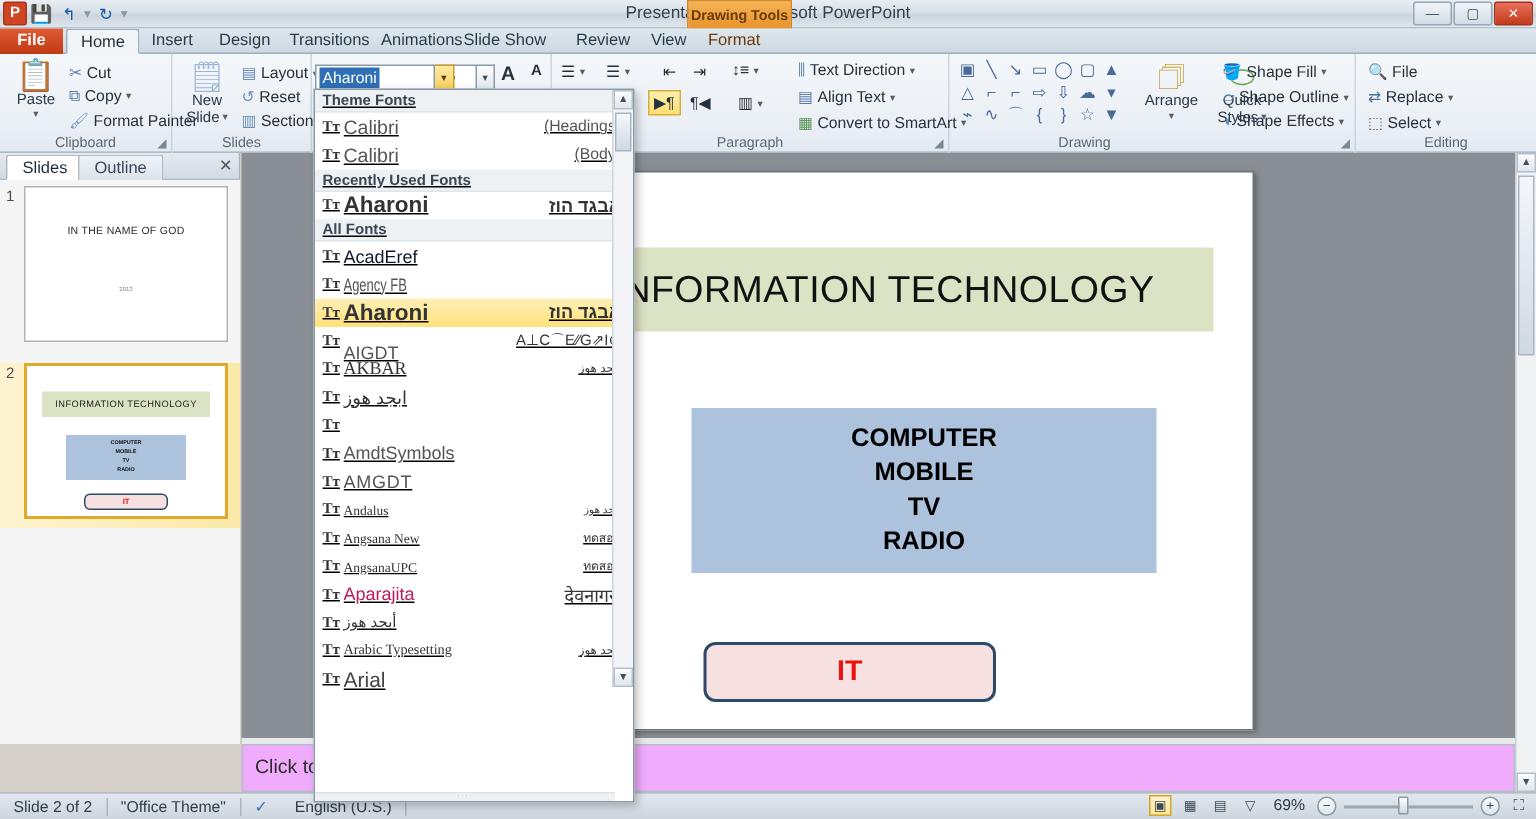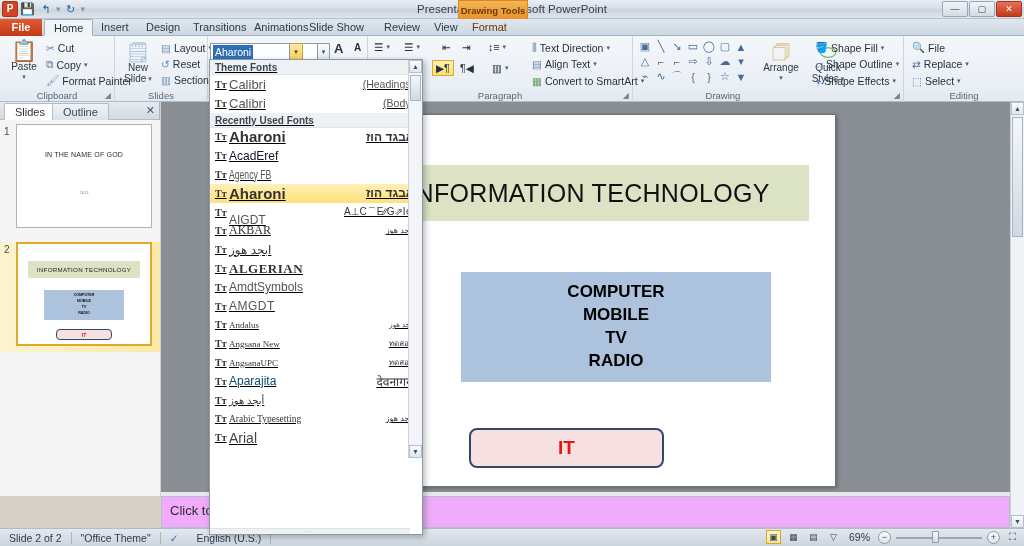--- a/index.html
+++ b/index.html
@@ -539,20 +539,21 @@
       <span class="fl-samp" style="color:#555;font-size:10.5px;direction:ltr;">(Body)</span>
     </div>
 
     <div class="fl-section">Recently Used Fonts</div>
     <div class="fl-item">
       <span class="fl-tt">Tт</span>
       <span class="fl-name" style="font-size:15px;font-weight:bold;">Aharoni</span>
       <span class="fl-samp" style="font-size:12px;font-weight:bold;">אבגד הוז</span>
     </div>
 
+    <div class="fl-section">All Fonts</div>
 
     <div class="fl-item">
       <span class="fl-tt">Tт</span>
       <span class="fl-name" style="color:#0f172a;">AcadEref</span>
       <span class="fl-samp"></span>
     </div>
     <div class="fl-item">
       <span class="fl-tt">Tт</span>
       <span class="fl-name" style="color:#555;font-stretch:condensed;transform:scaleX(0.72);transform-origin:left;">Agency FB</span>
       <span class="fl-samp"></span>
@@ -572,21 +573,20 @@
       <span class="fl-name" style="font-family:'Liberation Serif',serif;font-size:12px;">AKBAR</span>
       <span class="fl-samp" style="font-size:8px;">أبجد هوز</span>
     </div>
     <div class="fl-item">
       <span class="fl-tt">Tт</span>
       <span class="fl-name" style="font-size:12px;">ابجد هوز</span>
       <span class="fl-samp"></span>
     </div>
     <div class="fl-item">
       <span class="fl-tt">Tт</span>
-      <span class="fl-name" style="font-family:'Liberation Serif',serif;font-weight:bold;font-size:13px;letter-spacing:0.5px;">ALGERIAN</span>
       <span class="fl-samp"></span>
     </div>
     <div class="fl-item">
       <span class="fl-tt">Tт</span>
       <span class="fl-name" style="color:#555;">AmdtSymbols</span>
       <span class="fl-samp"></span>
     </div>
     <div class="fl-item">
       <span class="fl-tt">Tт</span>
       <span class="fl-name" style="color:#555;letter-spacing:0.5px;">AMGDT</span>
@@ -602,21 +602,21 @@
       <span class="fl-name" style="font-family:'Liberation Serif',serif;font-size:9px;">Angsana New</span>
       <span class="fl-samp" style="font-size:8px;">ทดสอบ</span>
     </div>
     <div class="fl-item">
       <span class="fl-tt">Tт</span>
       <span class="fl-name" style="font-family:'Liberation Serif',serif;font-size:9px;">AngsanaUPC</span>
       <span class="fl-samp" style="font-size:8px;">ทดสอบ</span>
     </div>
     <div class="fl-item">
       <span class="fl-tt">Tт</span>
-      <span class="fl-name" style="color:#0c4a6e;">Aparajita</span>
+      <span class="fl-name" style="color:#be185d;">Aparajita</span>
       <span class="fl-samp" style="font-size:12px;">देवनागरी</span>
     </div>
     <div class="fl-item">
       <span class="fl-tt">Tт</span>
       <span class="fl-samp" style="font-size:10px;">أبجد هوز</span>
     </div>
     <div class="fl-item">
       <span class="fl-tt">Tт</span>
       <span class="fl-name" style="font-family:'Liberation Serif',serif;font-size:9.5px;">Arabic Typesetting</span>
       <span class="fl-samp" style="font-size:8px;">أبجد هوز</span>

